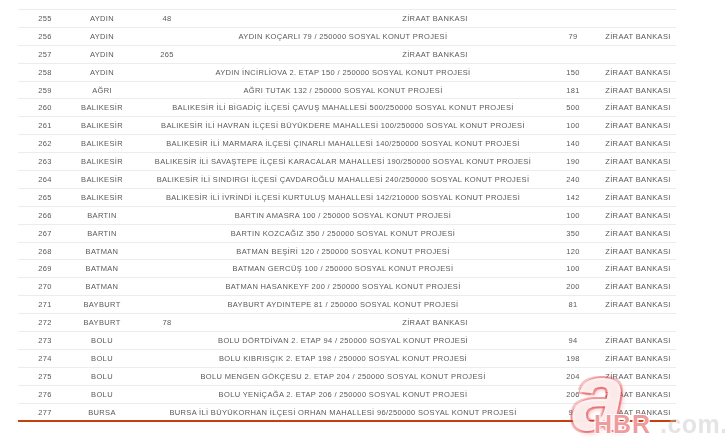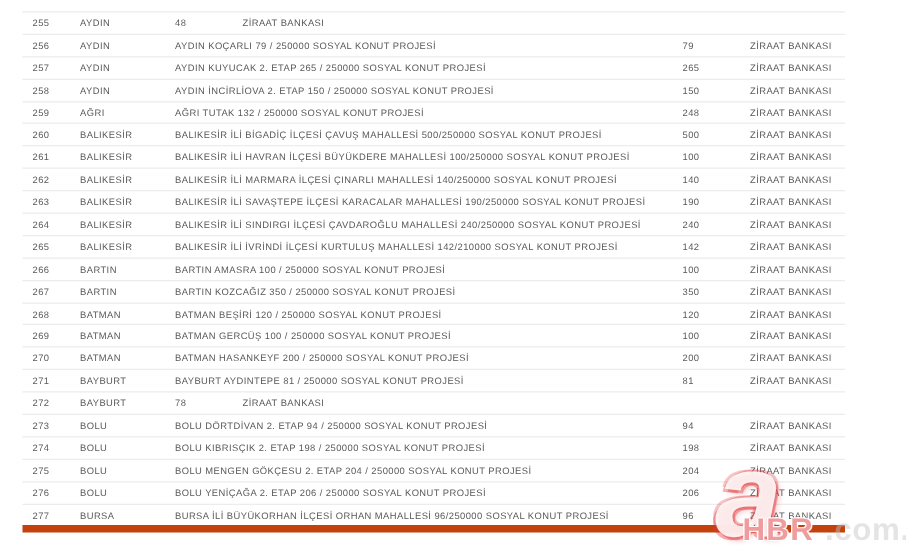--- a/index.html
+++ b/index.html
@@ -7,28 +7,29 @@
     width: 725px; height: 446px;
     background: #ffffff;
     position: relative;
     overflow: hidden;
     font-family: "Liberation Sans", sans-serif;
   }
   .table {
     position: absolute;
     left: 18px; top: 9px;
     width: 658px;
+    text-align: center;
   }
   .row {
     display: flex;
     align-items: center;
     height: 16.9px;
     border-top: 1px solid #ececec;
   }
-  .row:last-child { border-bottom: 6px solid #c2410c; }
+  .row:last-child { border-bottom: 2px solid #c2410c; }
   .c {
     font-size: 7.5px;
     letter-spacing: 0.35px;
     color: #59595b;
     white-space: nowrap;
     overflow: hidden;
     flex: none;
   }
   .no   { width: 46px; padding-left: 8px; box-sizing: border-box; }
   .city { width: 76px; }
@@ -97,38 +98,37 @@
     <span class="c no">256</span>
     <span class="c city">AYDIN</span>
     <span class="c proj">AYDIN KOÇARLI 79 / 250000 SOSYAL KONUT PROJESİ</span>
     <span class="c cnt">79</span>
     <span class="c bank">ZİRAAT BANKASI</span>
   </div>
 
   <div class="row">
     <span class="c no">257</span>
     <span class="c city">AYDIN</span>
-    <span class="c proj">AYDIN KUYUCAK 2. ETAP 265 / 250000 SOSYAL KONUT PROJESİ</span>
     <span class="c cnt">265</span>
     <span class="c bank">ZİRAAT BANKASI</span>
   </div>
 
   <div class="row">
     <span class="c no">258</span>
     <span class="c city">AYDIN</span>
     <span class="c proj">AYDIN İNCİRLİOVA 2. ETAP 150 / 250000 SOSYAL KONUT PROJESİ</span>
     <span class="c cnt">150</span>
     <span class="c bank">ZİRAAT BANKASI</span>
   </div>
 
   <div class="row">
     <span class="c no">259</span>
     <span class="c city">AĞRI</span>
     <span class="c proj">AĞRI TUTAK 132 / 250000 SOSYAL KONUT PROJESİ</span>
-    <span class="c cnt">248</span>
+    <span class="c cnt">181</span>
     <span class="c bank">ZİRAAT BANKASI</span>
   </div>
 
   <div class="row">
     <span class="c no">260</span>
     <span class="c city">BALIKESİR</span>
     <span class="c proj">BALIKESİR İLİ BİGADİÇ İLÇESİ ÇAVUŞ MAHALLESİ 500/250000 SOSYAL KONUT PROJESİ</span>
     <span class="c cnt">500</span>
     <span class="c bank">ZİRAAT BANKASI</span>
   </div>

